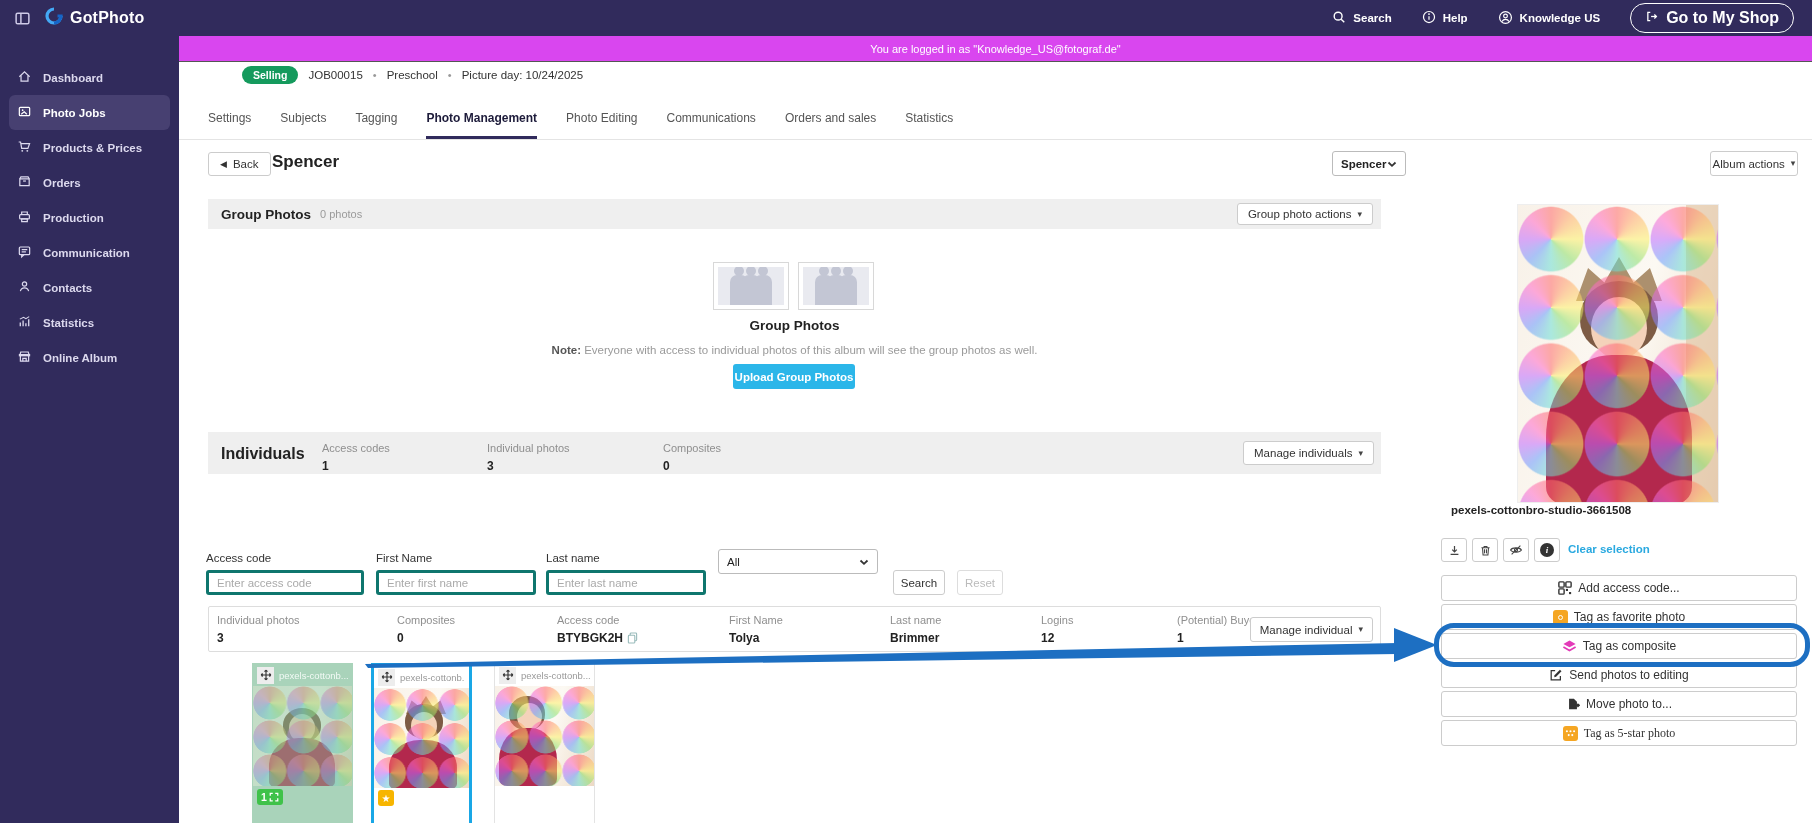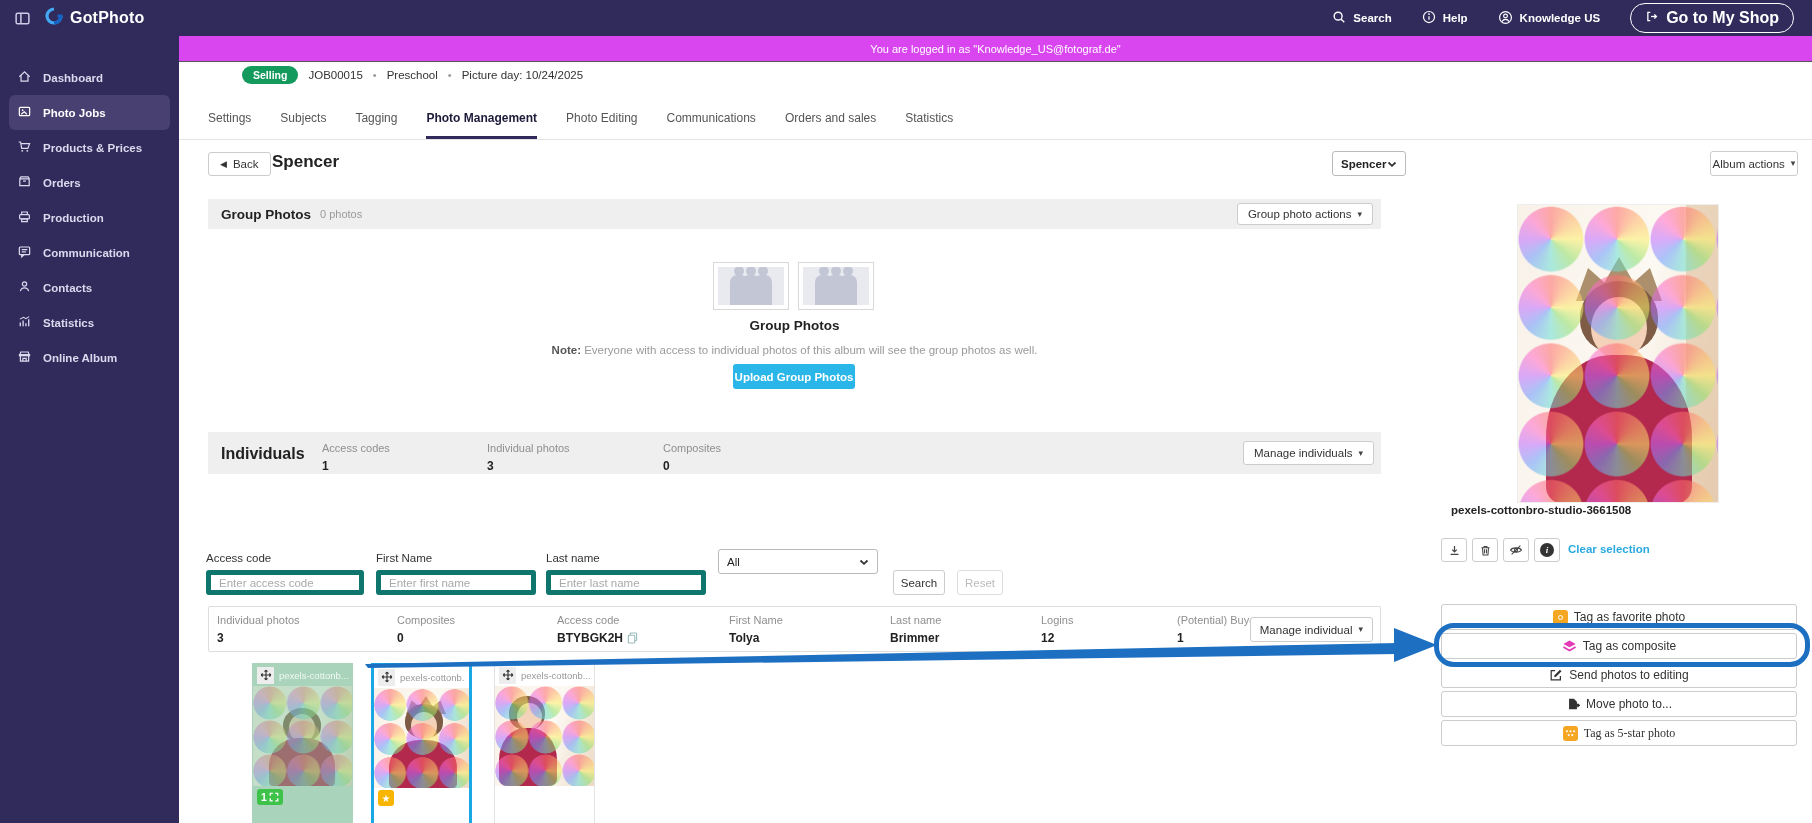--- a/index.html
+++ b/index.html
@@ -66,21 +66,21 @@
   .upload-btn { position:absolute; left:733px; top:364px; width:122px; height:25px; background:#2bb6e9; color:#fff; border:none; border-radius:3px; font-size:11.5px; font-weight:bold; cursor:pointer; font-family:inherit; }
 
   
   .ind-bar { position:absolute; left:208px; top:432px; width:1173px; height:42px; background:#efefef; }
   .ind-title { position:absolute; left:13px; top:13px; font-size:16px; font-weight:bold; color:#222; }
   .ind-stat { position:absolute; top:6px; }
   .ind-manage { position:absolute; right:7px; top:9px; height:24px; padding:0 10px; }
 
   
   .f-label { position:absolute; top:552px; font-size:11.5px; color:#333; }
-  .f-input { position:absolute; top:570px; height:25px; border:5px solid #0f766e; border-radius:3px; padding:0 8px; font-size:11.5px; color:#333; font-family:inherit; }
+  .f-input { position:absolute; top:570px; height:25px; border:3px solid #0f766e; border-radius:3px; padding:0 8px; font-size:11.5px; color:#333; font-family:inherit; }
   .f-input::placeholder { color:#aaa; }
   .f-select { position:absolute; top:549px; height:25px;align-items:center; }
   .search-btn { position:absolute; left:893px; top:570px; width:52px; height:25px; }
   .reset-btn { position:absolute; left:957px; top:570px; width:46px; height:25px; color:#bbb; border-color:#ddd; }
 
   
   .row-box { position:absolute; left:208px; top:606px; width:1173px; height:46px; border:1px solid #ddd; border-radius:2px; background:#fff; }
   .cell { position:absolute; top:7px; }
   .cell .glabel { display:block; margin-bottom:2px; }
   .copy-icon { margin-left:4px; cursor:pointer; vertical-align:-2px; }
@@ -509,20 +509,30 @@
         <path d="M1.8 8 C3.8 4.8, 12.2 4.8, 14.2 8 C12.2 11.2, 3.8 11.2, 1.8 8 Z"></path>
         <circle cx="8" cy="8" r="1.8"></circle>
         <line x1="3" y1="13" x2="13" y2="3"></line>
       </svg>
   </button>
   <button class="btn icon-btn" style="left:1534px;">
     <span class="info-dot">i</span>
   </button>
   <span class="link-blue clear-sel">Clear selection</span>
 
+  <button class="btn action-btn" style="top:575px;">
+    <svg width="14" height="14" viewBox="0 0 16 16" fill="#333">
+        <rect x="1" y="1" width="6" height="6" rx="1" fill="none" stroke="#333" stroke-width="1.6"></rect>
+        <rect x="9" y="1" width="6" height="6" rx="1" fill="none" stroke="#333" stroke-width="1.6"></rect>
+        <rect x="1" y="9" width="6" height="6" rx="1" fill="none" stroke="#333" stroke-width="1.6"></rect>
+        <rect x="9" y="9" width="2.4" height="2.4"></rect>
+        <rect x="12.6" y="12.6" width="2.4" height="2.4"></rect>
+      </svg>
+    <span>Add access code...</span>
+  </button>
   <button class="btn action-btn" style="top:604px;">
     <span class="icon-sq orange">
         <span class="dot-w"></span>
       </span>
     <span>Tag as favorite photo</span>
   </button>
   <button class="btn action-btn" style="top:662px;">
     <svg width="14" height="14" viewBox="0 0 16 16" fill="none" stroke="#333" stroke-width="1.4">
         <path d="M13 9 V13.5 H2.5 V3 H7"></path>
         <path d="M6 10.5 L6.3 8.3 L12.5 2 L14.3 3.8 L8.1 10 Z" fill="#333" stroke="none"></path>

